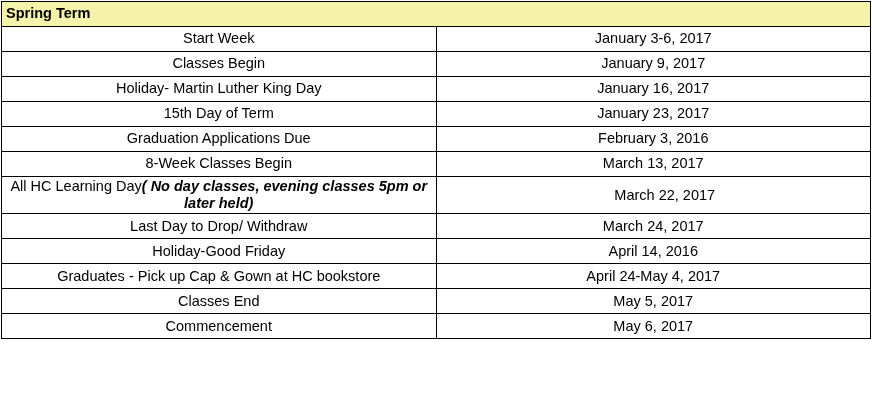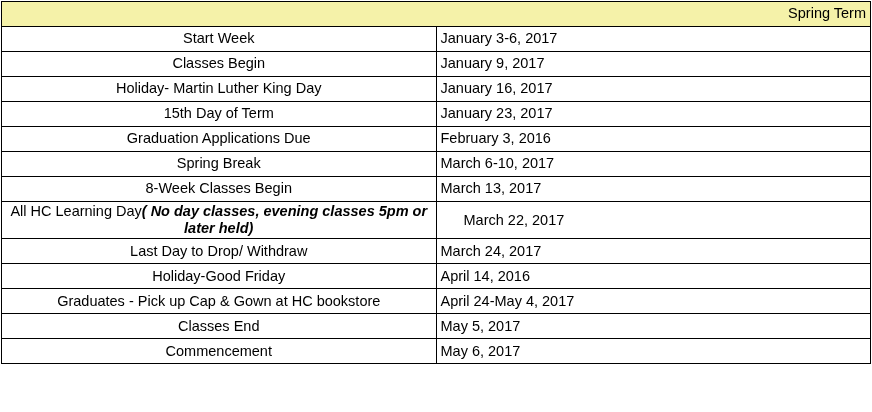--- a/index.html
+++ b/index.html
@@ -28,31 +28,32 @@
     border: 1px solid #000000;
     font-size: 14.5px;
     color: #000000;
     padding: 1px 4px 2px 4px;
     line-height: 1.15;
     height: 21px;
     vertical-align: middle;
   }
   .header-cell {
     background: #f5f2a9;
-    text-align: right;
-    font-weight: normal;
+    text-align: left;
+    font-weight: bold;
     font-size: 15px;
     height: 21px;
   }
   .col-event {
     width: 572px;
     text-align: center;
   }
   .col-date {
     width: 296px;
+    text-align: center;
   }
   .tall-row td {
     height: 54px;
     vertical-align: bottom;
   }
   .tall-row td.col-date {
     vertical-align: middle;
     padding-bottom: 0;
     padding-left: 27px;
   }
@@ -85,24 +86,20 @@
         </tr>
         <tr>
           <td class="col-event"><span>15th Day of Term</span></td>
           <td class="col-date">January 23, 2017</td>
         </tr>
         <tr>
           <td class="col-event"><span>Graduation Applications Due</span></td>
           <td class="col-date">February 3, 2016</td>
         </tr>
         <tr>
-          <td class="col-event"><span>Spring Break</span></td>
-          <td class="col-date">March 6-10, 2017</td>
-        </tr>
-        <tr>
           <td class="col-event"><span>8-Week Classes Begin</span></td>
           <td class="col-date">March 13, 2017</td>
         </tr>
         <tr class="tall-row">
           <td class="col-event"><span>All HC Learning Day</span><span class="bold-italic">( No day classes, evening classes 5pm or later held)</span></td>
           <td class="col-date">March 22, 2017</td>
         </tr>
         <tr>
           <td class="col-event"><span>Last Day to Drop/ Withdraw</span></td>
           <td class="col-date">March 24, 2017</td>

